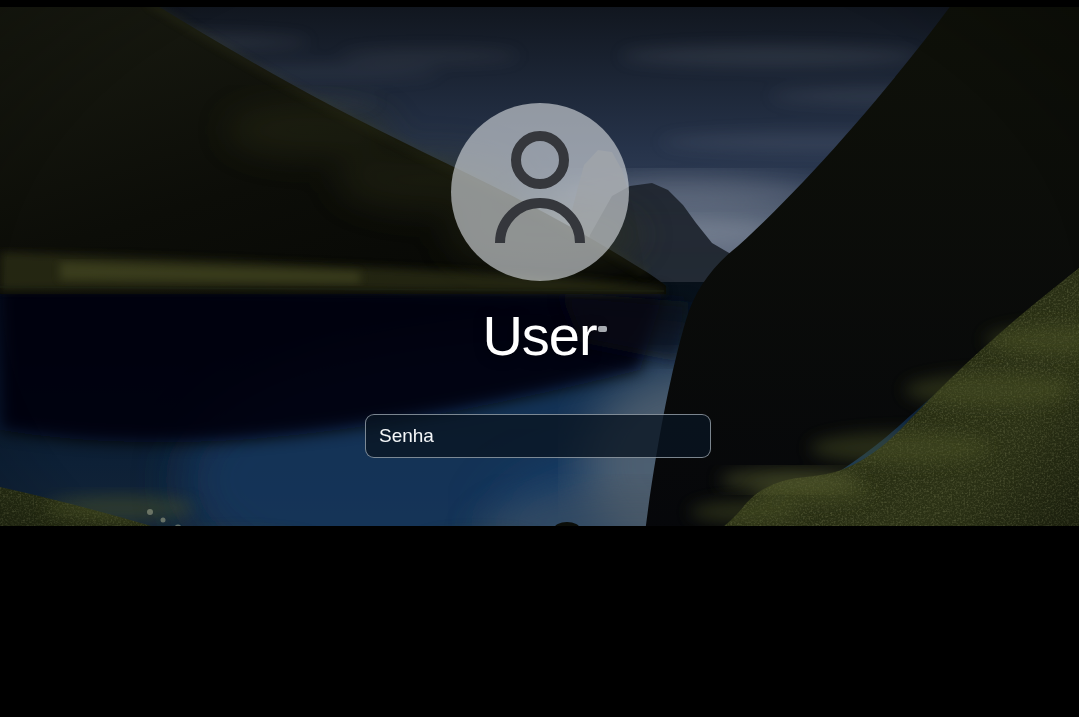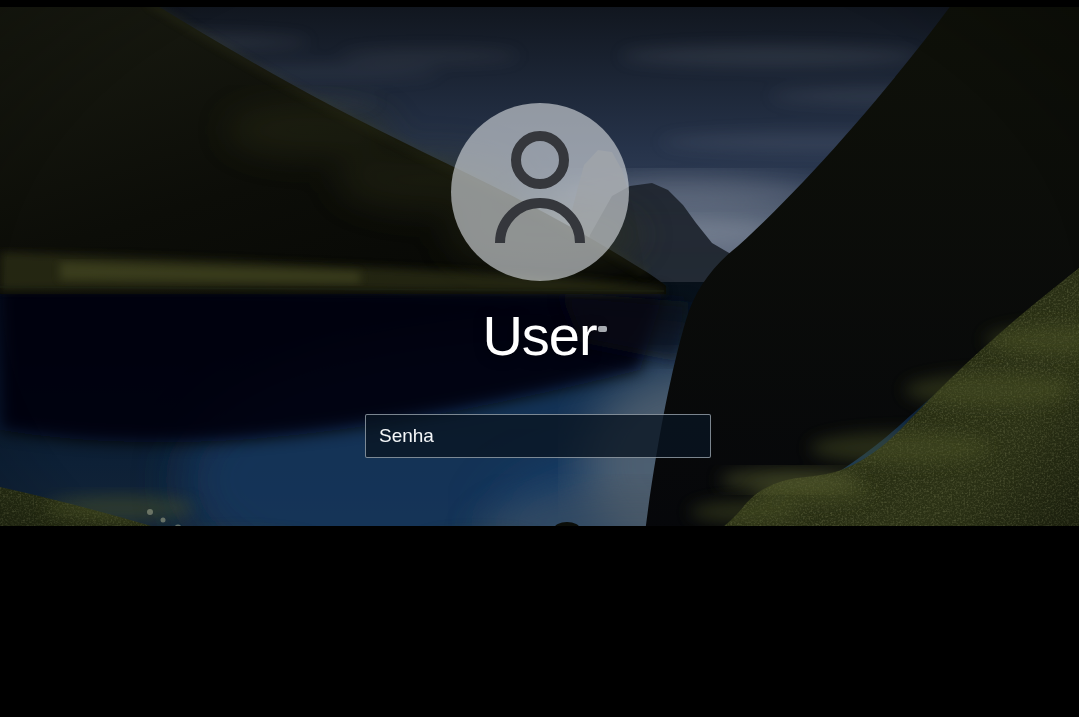--- a/index.html
+++ b/index.html
@@ -18,21 +18,21 @@
   .username{
     position:absolute;left:0;top:303px;width:100%;text-align:center;
     color:#ffffff;font-size:56px;font-weight:400;letter-spacing:-1px;
     text-shadow:0 2px 12px rgba(0,0,0,.5);
     user-select:none;
   }
   .password{
     position:absolute;left:365px;top:414px;width:346px;height:44px;box-sizing:border-box;
     background:rgba(9,20,33,.78);
     border:1.5px solid rgba(196,205,214,.62);
-    border-radius:2px;color:#fff;font-size:19px;padding:0 13px;
+    border-radius:9px;color:#fff;font-size:19px;padding:0 13px;
     font-family:"Liberation Sans","DejaVu Sans",sans-serif;
   }
   .password::placeholder{color:#f5f7f9;opacity:1;}
   .sysbtn{
     position:absolute;width:52px;height:49px;padding:0;
     background:rgba(44,48,38,.82);
     border:1px solid rgba(186,191,173,.5);
     border-radius:6px;display:flex;align-items:center;justify-content:center;
     cursor:pointer;
   }

